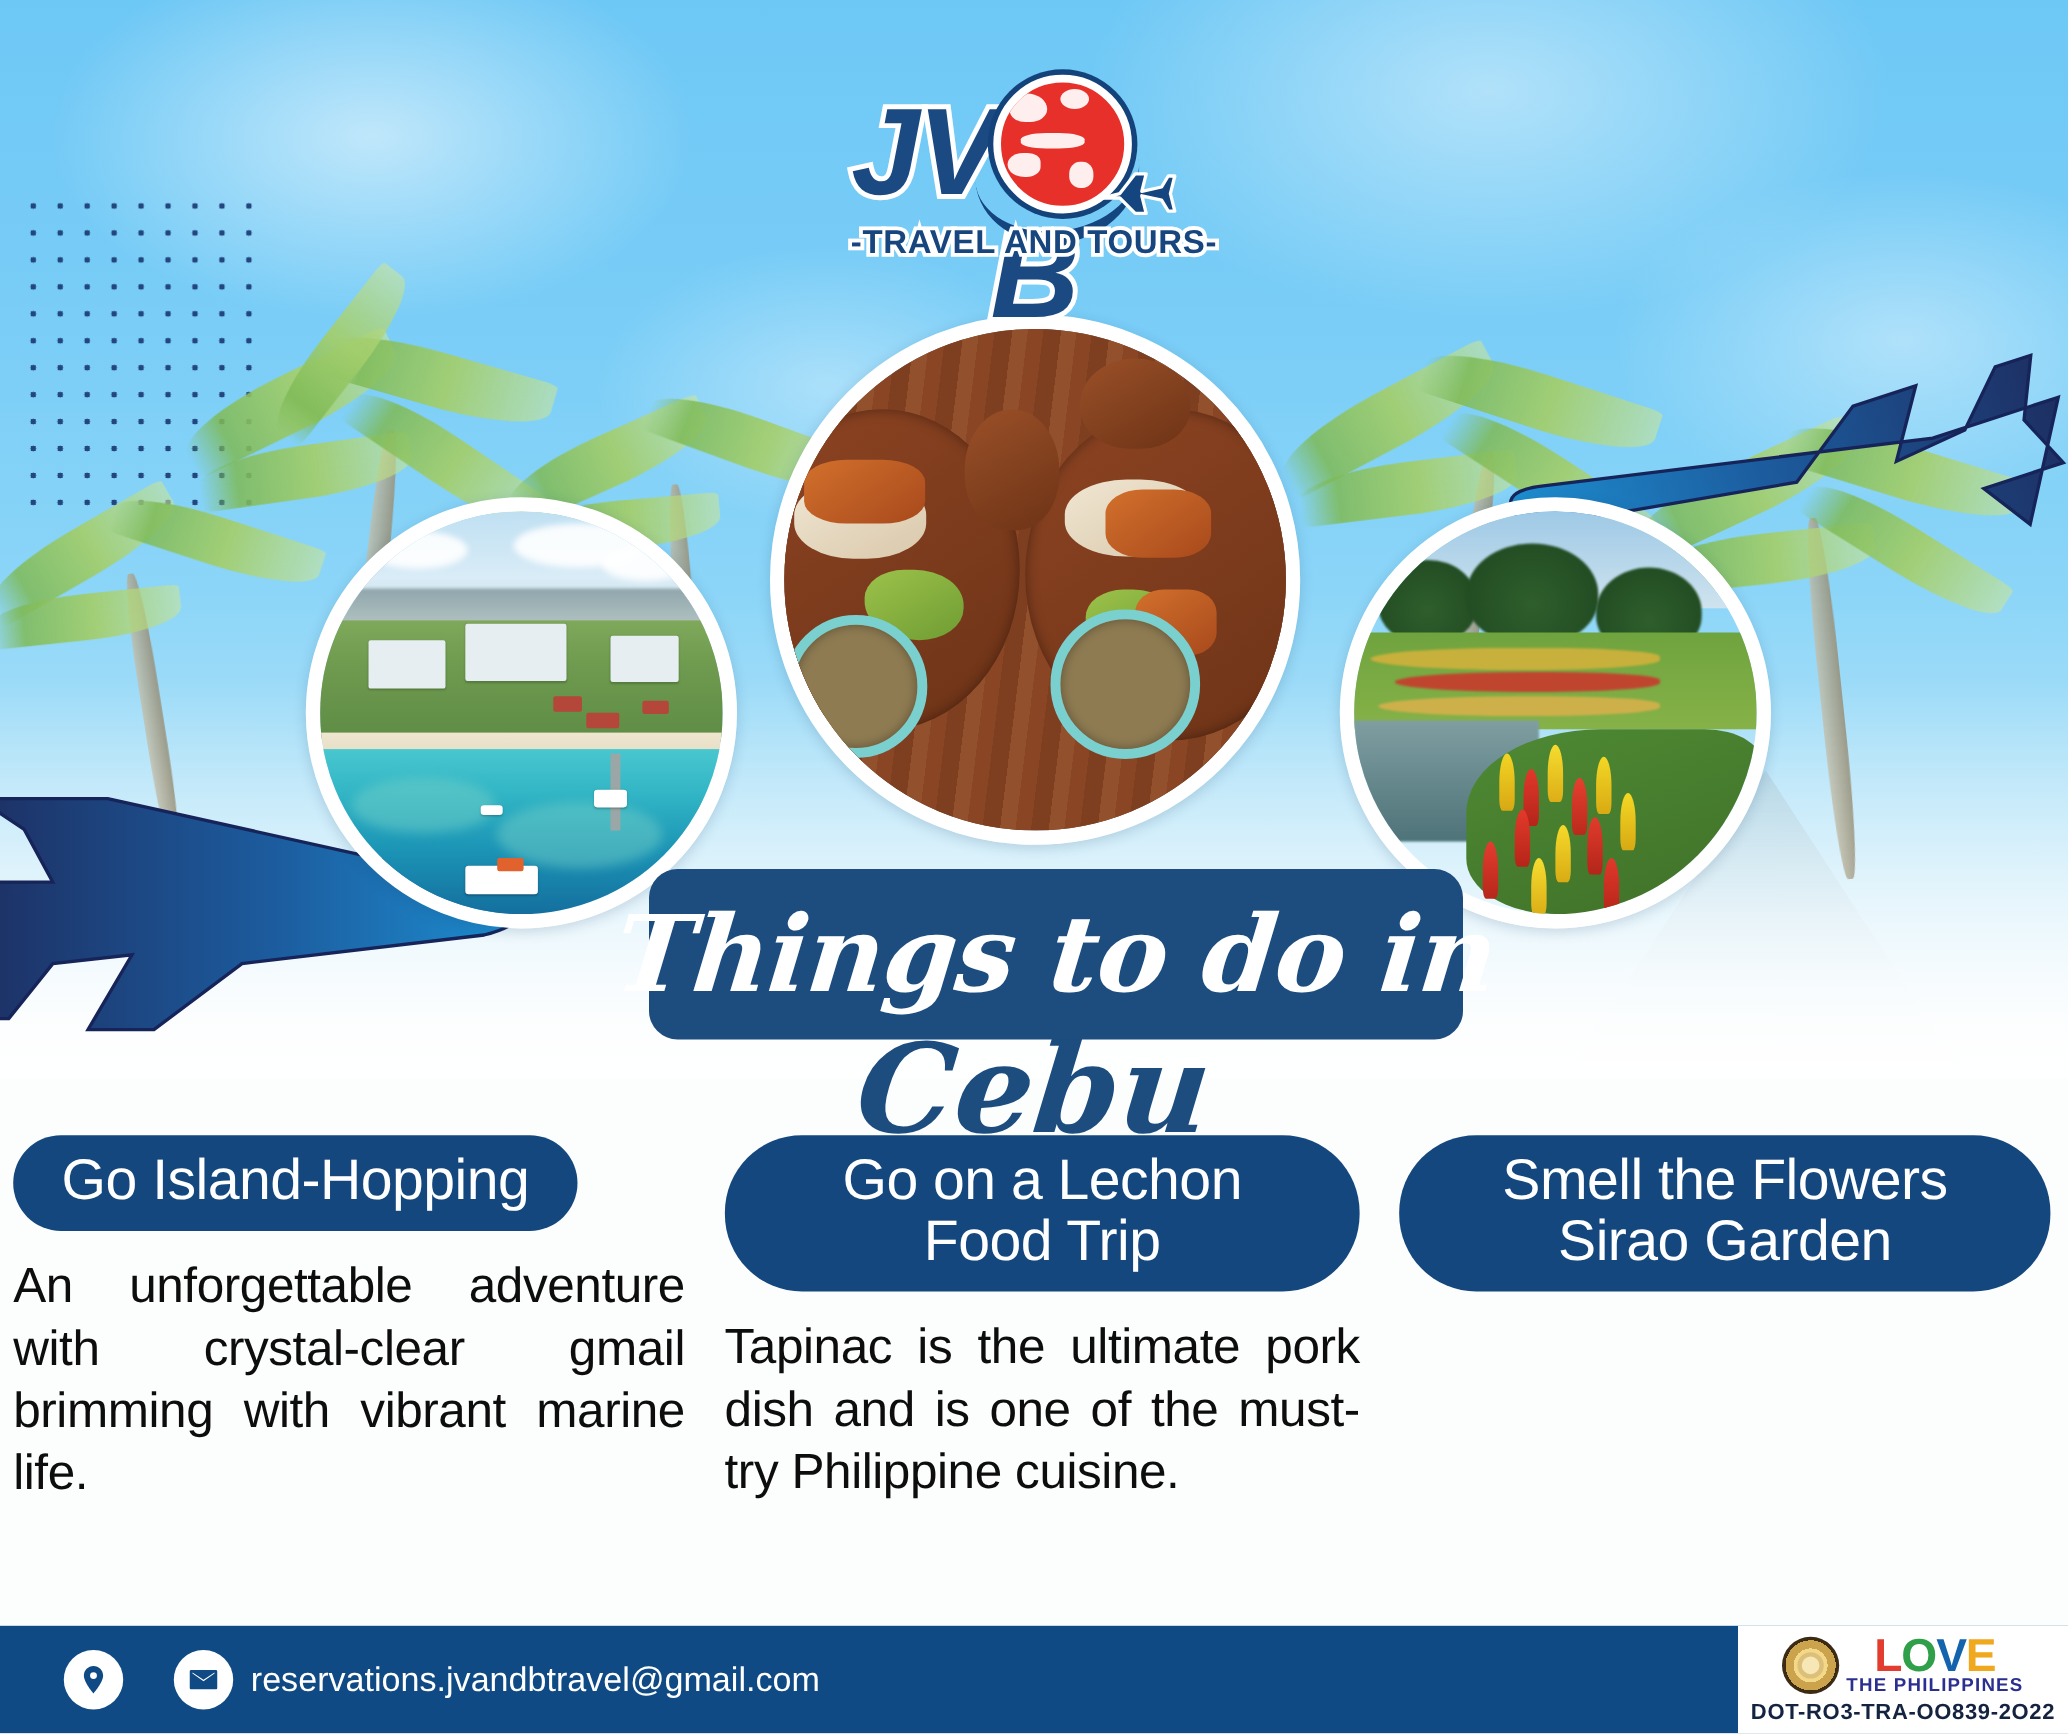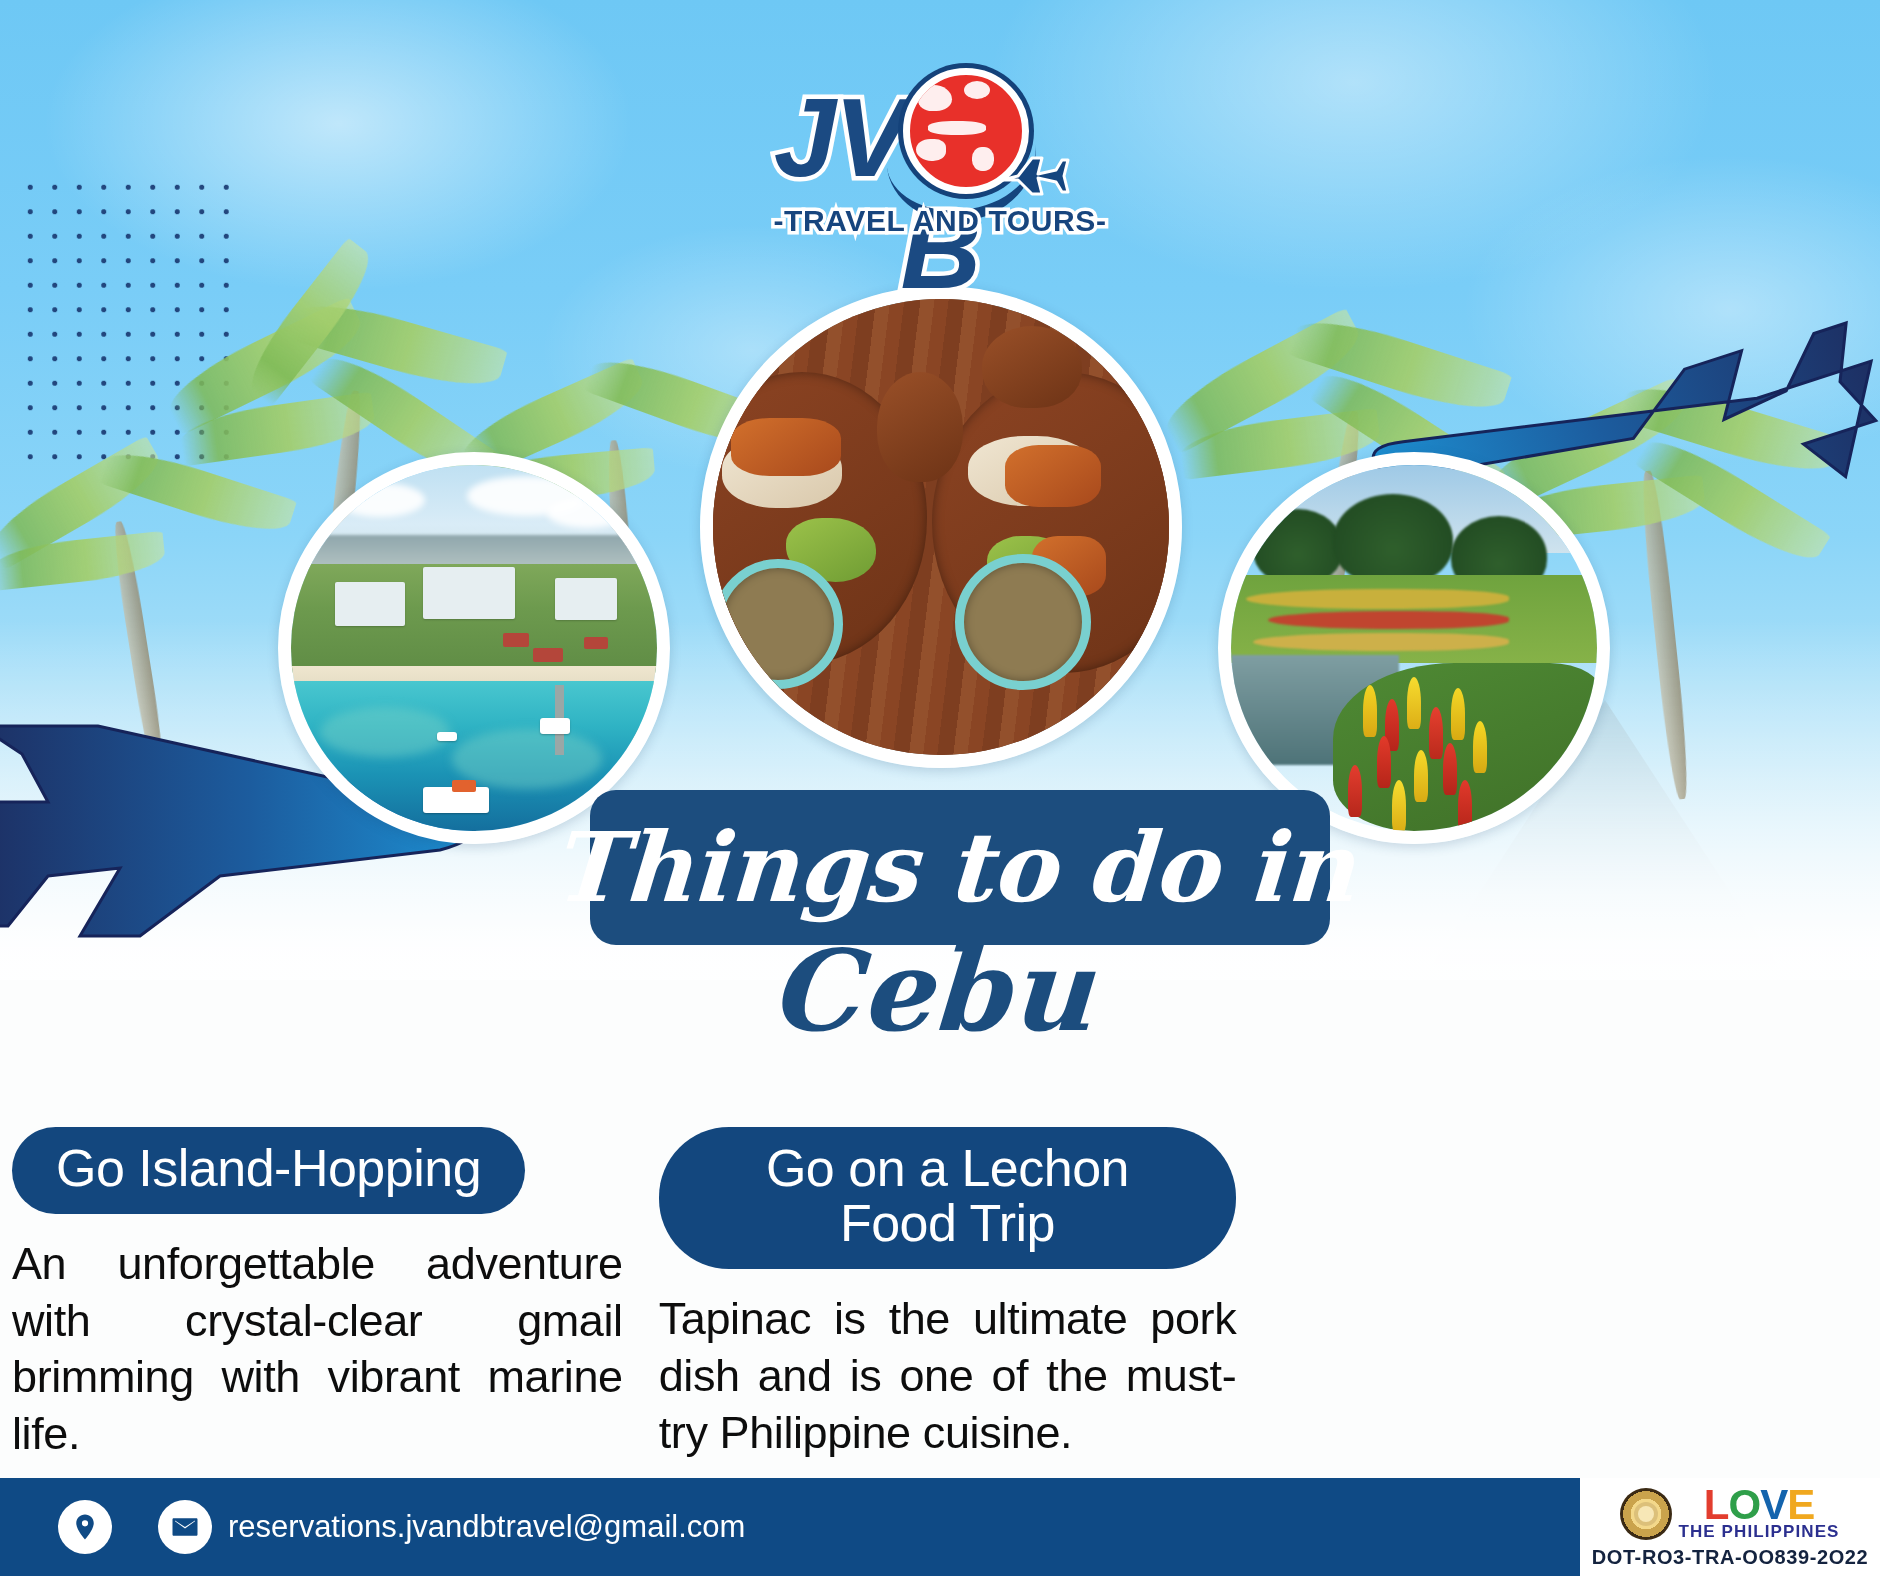--- a/index.html
+++ b/index.html
@@ -182,21 +182,21 @@
   .title-line2 {
     position: absolute; left: 0; top: 935px; width: 1880px; text-align: center;
     font-family: "DejaVu Serif", serif;
     font-style: italic; font-weight: 700;
     font-size: 112px; color: #1c4d7e; line-height: 1; z-index: 24;
     transform: skewX(-6deg);
   }
 
   
   .cols {
-    position: absolute; left: 0; top: 1127px; width: 1880px; height: 370px;
+    position: absolute; left: 0; top: 1032px; width: 1880px; height: 370px;
     display: flex; z-index: 20;
   }
   .col { position: relative; }
   .col-1 { width: 645px; padding: 0 18px 0 12px; }
   .col-2 { width: 610px; padding: 0 18px 0 18px; }
   .col-3 { width: 625px; padding: 0 16px 0 18px; }
 
   .pill {
     display: inline-block;
     background: #13477e;
@@ -457,20 +457,24 @@
 
     <div class="col col-2">
       <div style="text-align:center;">
         <div class="pill pill-2" style="white-space:pre-line;">Go on a Lechon
 Food Trip</div>
       </div>
       <div class="body-txt">Tapinac is the ultimate pork dish and is one of the must-try Philippine cuisine.</div>
     </div>
 
     <div class="col col-3">
+      <div style="text-align:center;">
+        <div class="pill pill-3" style="white-space:pre-line;">Smell the Flowers
+Sirao Garden</div>
+      </div>
     </div>
 
   </div>
 
   <div class="footer">
 
 
     <div class="fitem" style="margin-left:58px;">
       <div class="ficon">
         <svg width="30" height="30" viewBox="0 0 24 24">

